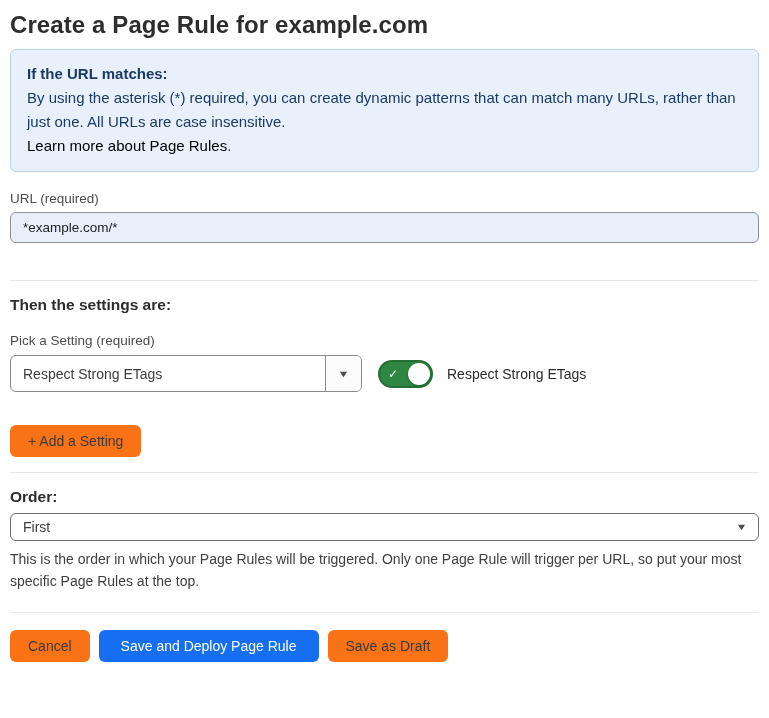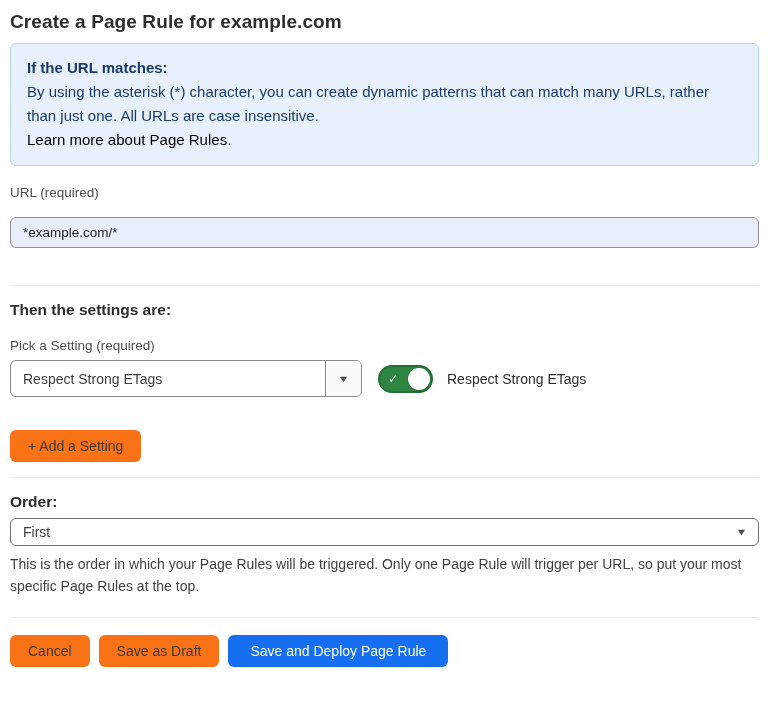--- a/index.html
+++ b/index.html
@@ -5,21 +5,21 @@
   * { margin: 0; padding: 0; box-sizing: border-box; }
   html, body { width: 769px; height: 718px; background: #ffffff; overflow: hidden; }
   body {
     font-family: "Liberation Sans", "DejaVu Sans", sans-serif;
     color: #2f2f2f;
   }
   .page { padding: 0 10px; }
 
   .page-title {
     margin-top: 11px;
-    font-size: 19px;
+    font-size: 24px;
     font-weight: 700;
     color: #2d2d2d;
     letter-spacing: 0.1px;
   }
 
   .info-box {
     margin-top: 10px;
     background: #e8f1fb;
     border: 1px solid #b9d3ea;
     border-radius: 6px;
@@ -36,21 +36,21 @@
 
   .field-label {
     margin-top: 19px;
     font-size: 13.5px;
     color: #4c4c4c;
   }
 
   .url-input {
     display: block;
     width: 100%;
-    margin-top: 17px;
+    margin-top: 6px;
     height: 31px;
     background: #e9eefb;
     border: 1px solid #8e9296;
     border-radius: 6px;
     padding: 0 12px;
     font-family: "Liberation Sans", "DejaVu Sans", sans-serif;
     font-size: 13.5px;
     color: #222222;
     outline: none;
   }
@@ -202,21 +202,21 @@
 </style>
 </head>
 <body>
 
 <div class="page">
 
   <h1 class="page-title">Create a Page Rule for example.com</h1>
 
   <div class="info-box">
     <div class="info-heading">If the URL matches:</div>
-    <div class="info-body">By using the asterisk (*) character, you can create dynamic patterns that can match many URLs, rather than just one. All URLs are case insensitive.</div>
+    <div class="info-body">By using the asterisk (*) required, you can create dynamic patterns that can match many URLs, rather than just one. All URLs are case insensitive.</div>
     <div class="info-link-line"><a class="info-link">Learn more about Page Rules</a><span>.</span></div>
   </div>
 
   <div class="field-label">URL (required)</div>
   <input class="url-input" type="text" value="*example.com/*" style="">
 
   <hr class="divider">
 
   <div class="section-heading">Then the settings are:</div>
 
@@ -248,17 +248,17 @@
     <span class="select-value">First</span>
     <span class="caret-glyph">▼</span>
   </div>
 
   <div class="help-text">This is the order in which your Page Rules will be triggered. Only one Page Rule will trigger per URL, so put your most specific Page Rules at the top.</div>
 
   <hr class="divider divider-3">
 
   <div class="footer-actions">
     <button class="btn btn-gray">Cancel</button>
+    <button class="btn btn-blue">Save and Deploy Page Rule</button>
     <button class="btn btn-gray">Save as Draft</button>
-    <button class="btn btn-blue">Save and Deploy Page Rule</button>
   </div>
 
 </div>
 
 </body></html>

